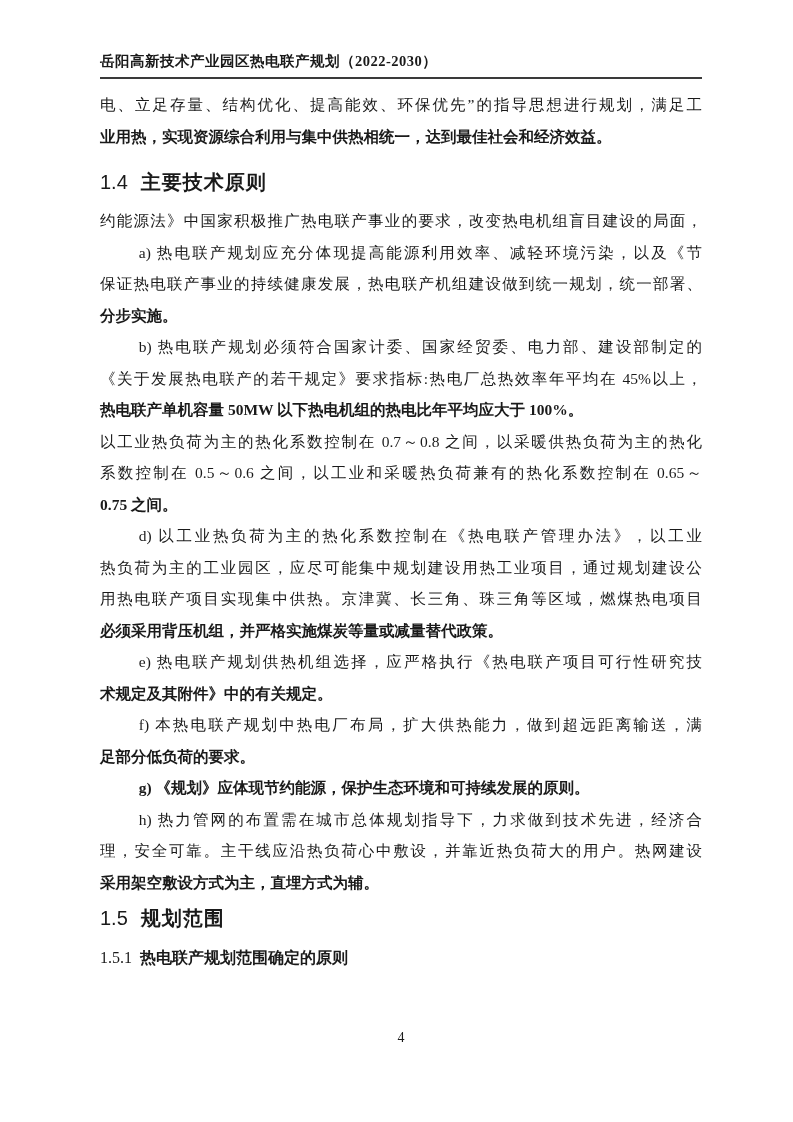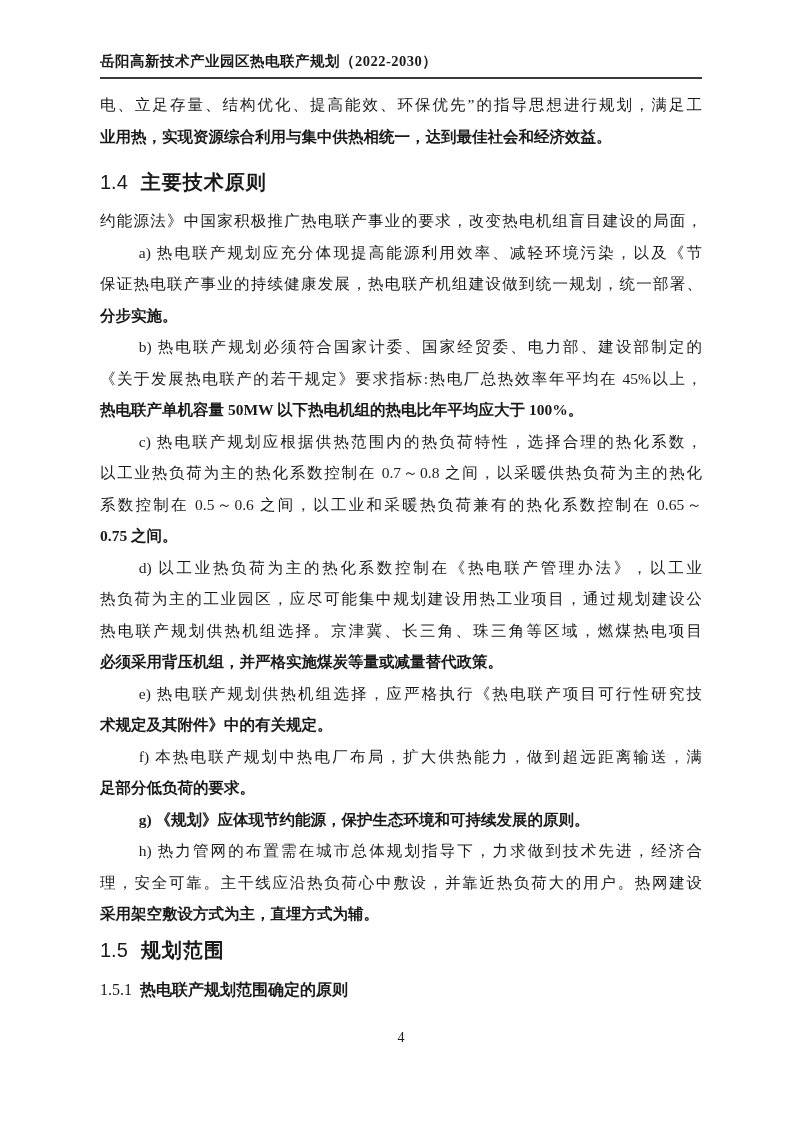--- a/index.html
+++ b/index.html
@@ -119,30 +119,29 @@
       <div class="tle">分步实施。</div>
     </div>
 
     <div class="para">
       <div class="tl ind">b) 热电联产规划必须符合国家计委、国家经贸委、电力部、建设部制定的</div>
       <div class="tl">《关于发展热电联产的若干规定》要求指标:热电厂总热效率年平均在 45%以上，</div>
       <div class="tle">热电联产单机容量 50MW 以下热电机组的热电比年平均应大于 100%。</div>
     </div>
 
     <div class="para">
-      <div class="tl ind">c) 热电联产规划应根据供热范围内的热负荷特性，选择合理的热化系数，</div>
       <div class="tl">以工业热负荷为主的热化系数控制在 0.7～0.8 之间，以采暖供热负荷为主的热化</div>
       <div class="tl">系数控制在 0.5～0.6 之间，以工业和采暖热负荷兼有的热化系数控制在 0.65～</div>
       <div class="tle">0.75 之间。</div>
     </div>
 
     <div class="para">
       <div class="tl ind">d) 以工业热负荷为主的热化系数控制在《热电联产管理办法》，以工业</div>
       <div class="tl">热负荷为主的工业园区，应尽可能集中规划建设用热工业项目，通过规划建设公</div>
-      <div class="tl">热电联产规划供热机组选择。京津冀、长三角、珠三角等区域，燃煤热电项目</div>
+      <div class="tl">用热电联产项目实现集中供热。京津冀、长三角、珠三角等区域，燃煤热电项目</div>
       <div class="tle">必须采用背压机组，并严格实施煤炭等量或减量替代政策。</div>
     </div>
 
     <div class="para">
       <div class="tl ind">e) 热电联产规划供热机组选择，应严格执行《热电联产项目可行性研究技</div>
       <div class="tle">术规定及其附件》中的有关规定。</div>
     </div>
 
     <div class="para">
       <div class="tl ind">f) 本热电联产规划中热电厂布局，扩大供热能力，做到超远距离输送，满</div>

